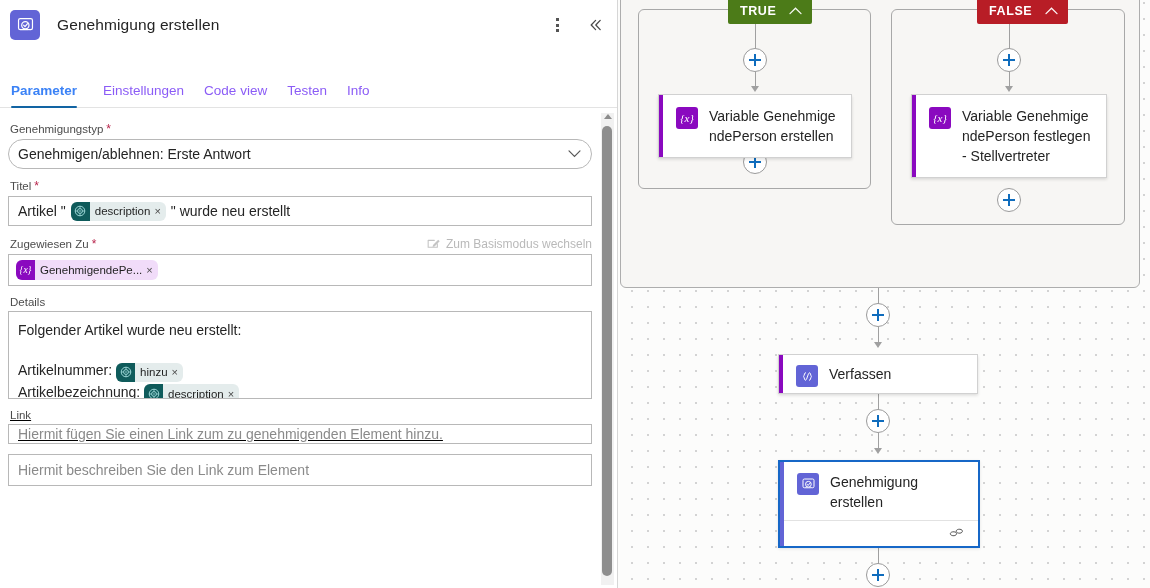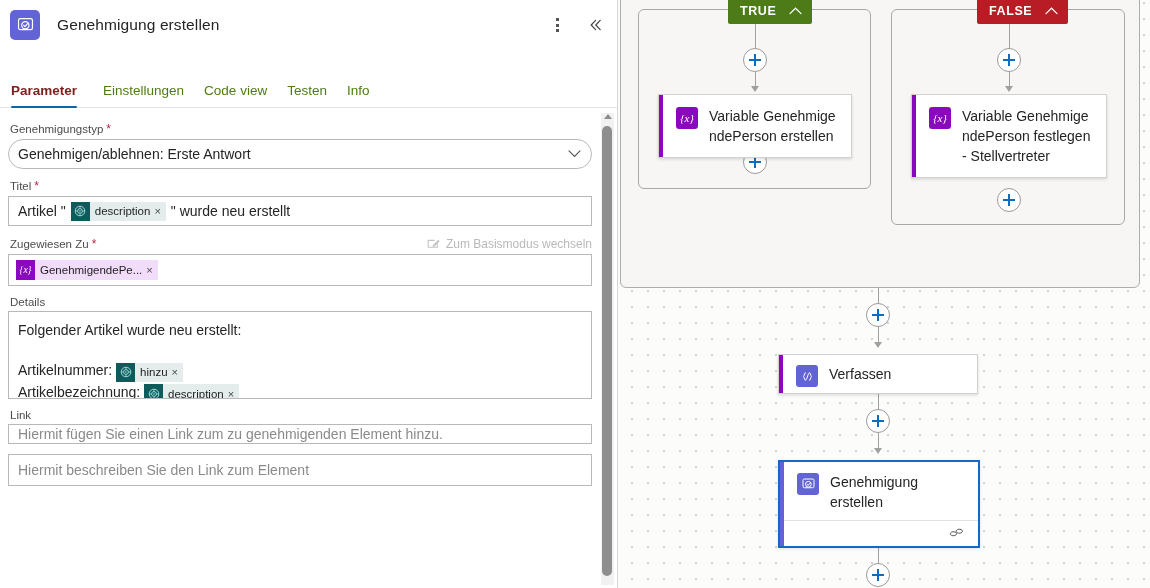--- a/index.html
+++ b/index.html
@@ -59,27 +59,27 @@
     display: flex; align-items: flex-end;
     height: 38px;
     padding: 0 0 0 11px;
     margin-top: 20px;
     border-bottom: 1px solid #e3e3e3;
     position: relative;
   }
   .tab {
     position: relative;
     font-size: 13.5px;
-    color: #4d7c0f;
+    color: #8b5cf6;
     padding: 0 10px 9px 10px;
     cursor: pointer;
     white-space: nowrap;
   }
   .tab:first-child { padding-left: 0; margin-right: 6px; }
-  .tab.active { color: #7f1d1d; font-weight: 700; }
+  .tab.active { color: #3b82f6; font-weight: 700; }
   .tab.active::after {
     content: "";
     position: absolute;
     left: 0; right: 10px; bottom: -1px;
     height: 2.5px;
     background: #1264a3;
     border-radius: 2px;
   }
 
   
@@ -128,21 +128,21 @@
     line-height: 20px;
     font-size: 14px;
     overflow: hidden;
   }
 
   
   .token {
     display: inline-flex; align-items: center;
     height: 19px; vertical-align: -3px;
     font-size: 11.5px;
-    border-radius: 0;
+    border-radius: 6px;
     overflow: hidden;
     white-space: nowrap;
   }
   .token .tkicon {
     width: 19px; height: 19px;
     display: flex; align-items: center; justify-content: center;
     flex: 0 0 19px;
   }
   .token .tktext { padding: 0 3px 0 5px; color: #1f1f1f; }
   .token .tkx { padding: 0 5px 0 1px; color: #4a4a4a; font-size: 11px; cursor: pointer; }
@@ -437,21 +437,21 @@
               </span>
               <span class="tktext">description</span>
               <span class="tkx">×</span>
             </span>
           </div>
           <div>&nbsp;</div>
           <div>Möchten Sie den neuen Artikel genehmigen?</div>
         </div>
       </div>
 
-      <div class="field" style="margin-top:10px;">
+      <div class="field" style="margin-top:10px;text-decoration:underline;">
         <div class="flabel">
           <span>Link</span>
         </div>
         <div class="control placeholder" style="height:20px;">Hiermit fügen Sie einen Link zum zu genehmigenden Element hinzu.</div>
       </div>
 
       <div class="field" style="margin-top:10px;">
         <div class="control placeholder" style="height:32px;">Hiermit beschreiben Sie den Link zum Element</div>
       </div>
 

